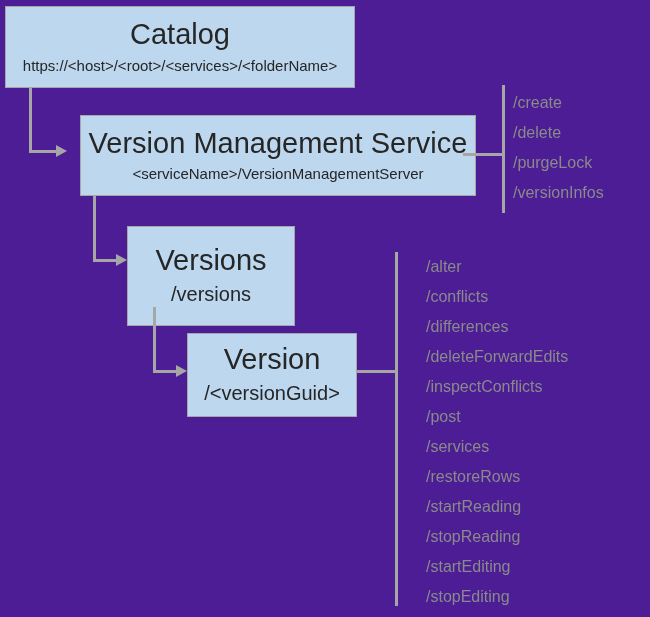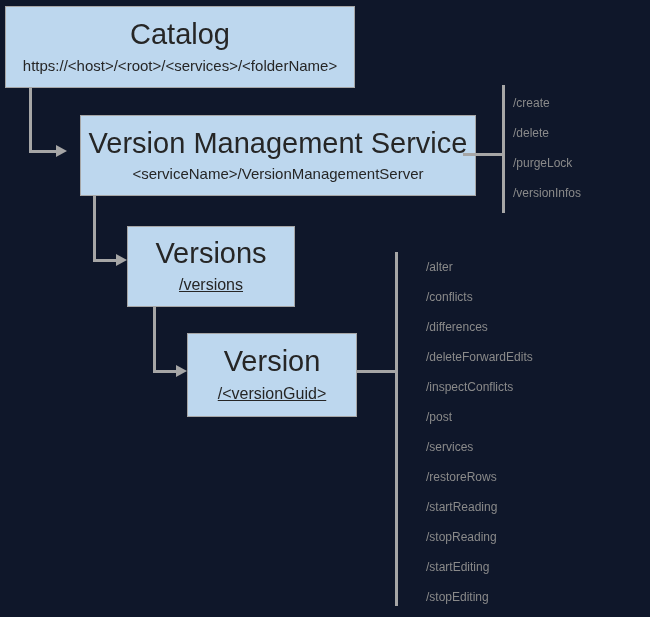--- a/index.html
+++ b/index.html
@@ -1,20 +1,20 @@
 <!DOCTYPE html>
 <html style="--box-fill: #BDD7EE; --box-border: #A6A6A6; --connector: #A6A6A6; --title-text: #262626; --operation-text: #8A8A8A;"><head>
 <meta charset="utf-8">
 <style>
   html, body { margin: 0; padding: 0; background: #ffffff; }
   .canvas {
     position: relative;
     width: 650px;
     height: 617px;
-    background: #0f172a;
+    background: #4c1d95;
     font-family: "Liberation Sans", sans-serif;
     overflow: hidden;
   }
   .node {
     position: absolute;
     box-sizing: border-box;
     background: var(--box-fill, #BDD7EE);
     border: 1.5px solid var(--box-border, #A6A6A6);
     display: flex;
     flex-direction: column;
@@ -43,31 +43,31 @@
   .arrow-right {
     position: absolute;
     width: 0;
     height: 0;
     border-top: 6px solid transparent;
     border-bottom: 6px solid transparent;
     border-left: 11px solid var(--connector, #A6A6A6);
   }
   .ops-list {
     position: absolute;
-    font-size: 12px;
+    font-size: 16px;
     line-height: 30px;
     color: var(--operation-text, #8A8A8A);
     white-space: nowrap;
   }
   
   .node-catalog  { left: 5px;   top: 6px;   width: 350px; height: 82px; }
   .node-vms      { left: 80px;  top: 115px; width: 396px; height: 81px; }
-  .node-versions { left: 127px; top: 226px; width: 168px; height: 81px; }
+  .node-versions { left: 127px; top: 226px; width: 168px; height: 100px; }
   .node-version  { left: 187px; top: 333px; width: 170px; height: 84px; }
-  .node-versions .node-subtitle, .node-version .node-subtitle { font-size: 16px; text-decoration: underline; }
+  .node-versions .node-subtitle, .node-version .node-subtitle { font-size: 20px; }
 </style>
 </head>
 <body>
 
 <div class="canvas">
 
   <div class="node node-catalog">
     <div class="node-title">Catalog</div>
     <div class="node-subtitle">https://&lt;host&gt;/&lt;root&gt;/&lt;services&gt;/&lt;folderName&gt;</div>
   </div>

